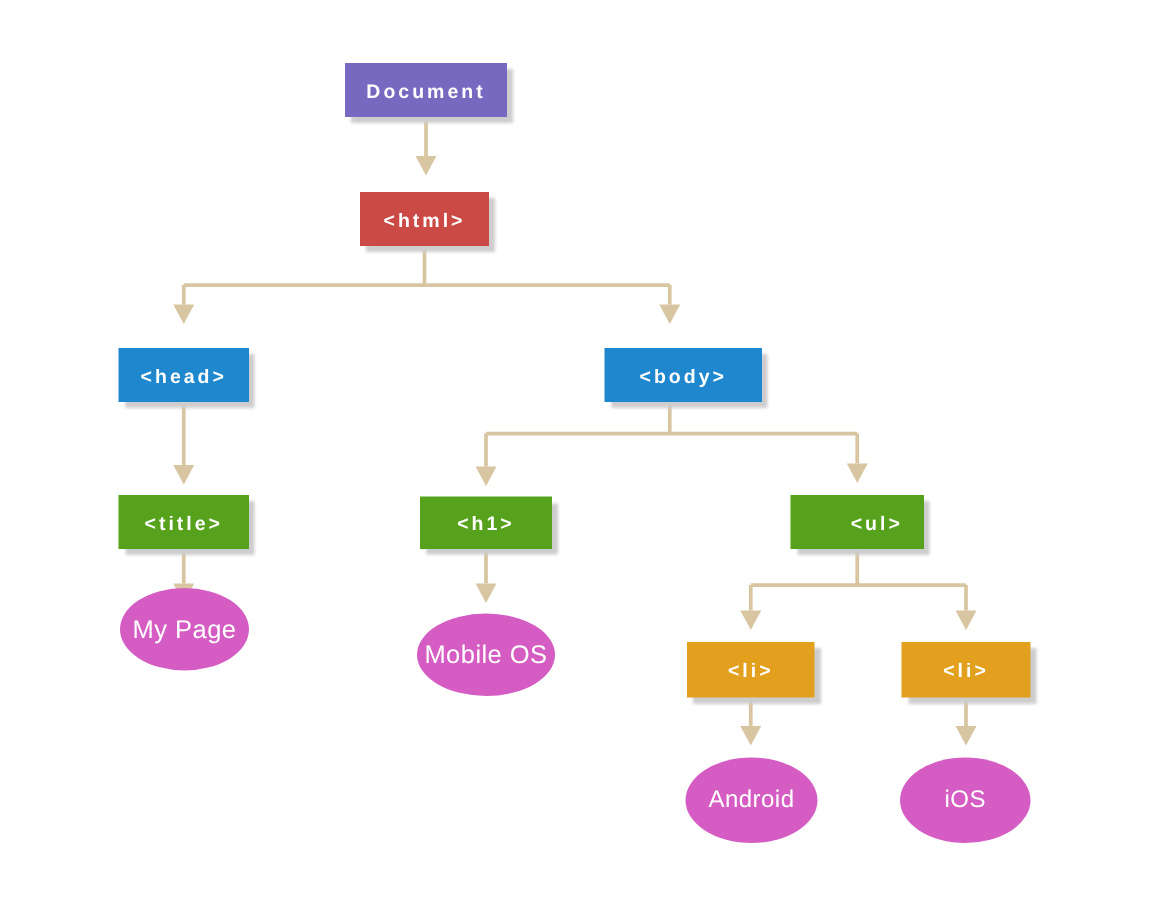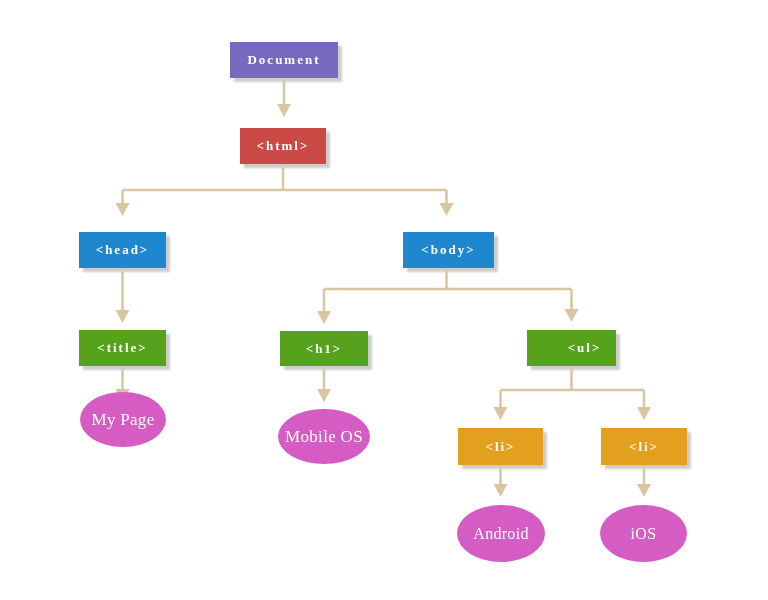--- a/index.html
+++ b/index.html
@@ -7,21 +7,20 @@
     padding: 0;
     background: #ffffff;
     font-family: "Liberation Sans", sans-serif;
   }
   .stage {
     position: relative;
     width: 768px;
     height: 600px;
     background: #ffffff;
     overflow: hidden;
-    font-family: Liberation Serif, serif;
   }
   .connectors {
     position: absolute;
     left: 0;
     top: 0;
     width: 768px;
     height: 600px;
     pointer-events: none;
   }
   .node {
@@ -49,21 +48,21 @@
   .c-html     { background: #cb4a46; }
   .c-blue     { background: #1f87ce; }
   .c-green    { background: #57a21c; }
   .c-orange   { background: #e2a01e; }
   .c-pink     { background: #d45cc3; }
 
   
   #n-document { left: 230px; top: 42px;  width: 108px; height: 36px; }
   #n-html     { left: 240px; top: 128px; width: 86px;  height: 36px; text-align: center; }
   #n-head     { left: 79px;  top: 232px; width: 87px;  height: 36px; text-align: right; }
-  #n-body     { left: 403px; top: 232px; width: 91px;  height: 36px; }
+  #n-body     { left: 403px; top: 232px; width: 105px;  height: 36px; }
   #n-title    { left: 79px;  top: 330px; width: 87px;  height: 36px; }
   #n-h1       { left: 280px; top: 331px; width: 88px;  height: 35px; }
   #n-ul       { left: 527px; top: 330px; width: 89px;  height: 36px; padding-left: 26px; }
   #n-li-1     { left: 458px; top: 428px; width: 85px;  height: 37px; }
   #n-li-2     { left: 601px; top: 428px; width: 86px;  height: 37px; }
   #n-my-page   { left: 80px;  top: 392px; width: 86px; height: 55px; font-size: 17px; text-align: center; }
   #n-mobile-os { left: 278px; top: 409px; width: 92px; height: 55px; font-size: 17px; }
   #n-android   { left: 457px; top: 505px; width: 88px; height: 57px; }
   #n-ios       { left: 600px; top: 505px; width: 87px; height: 57px; }
 </style>

